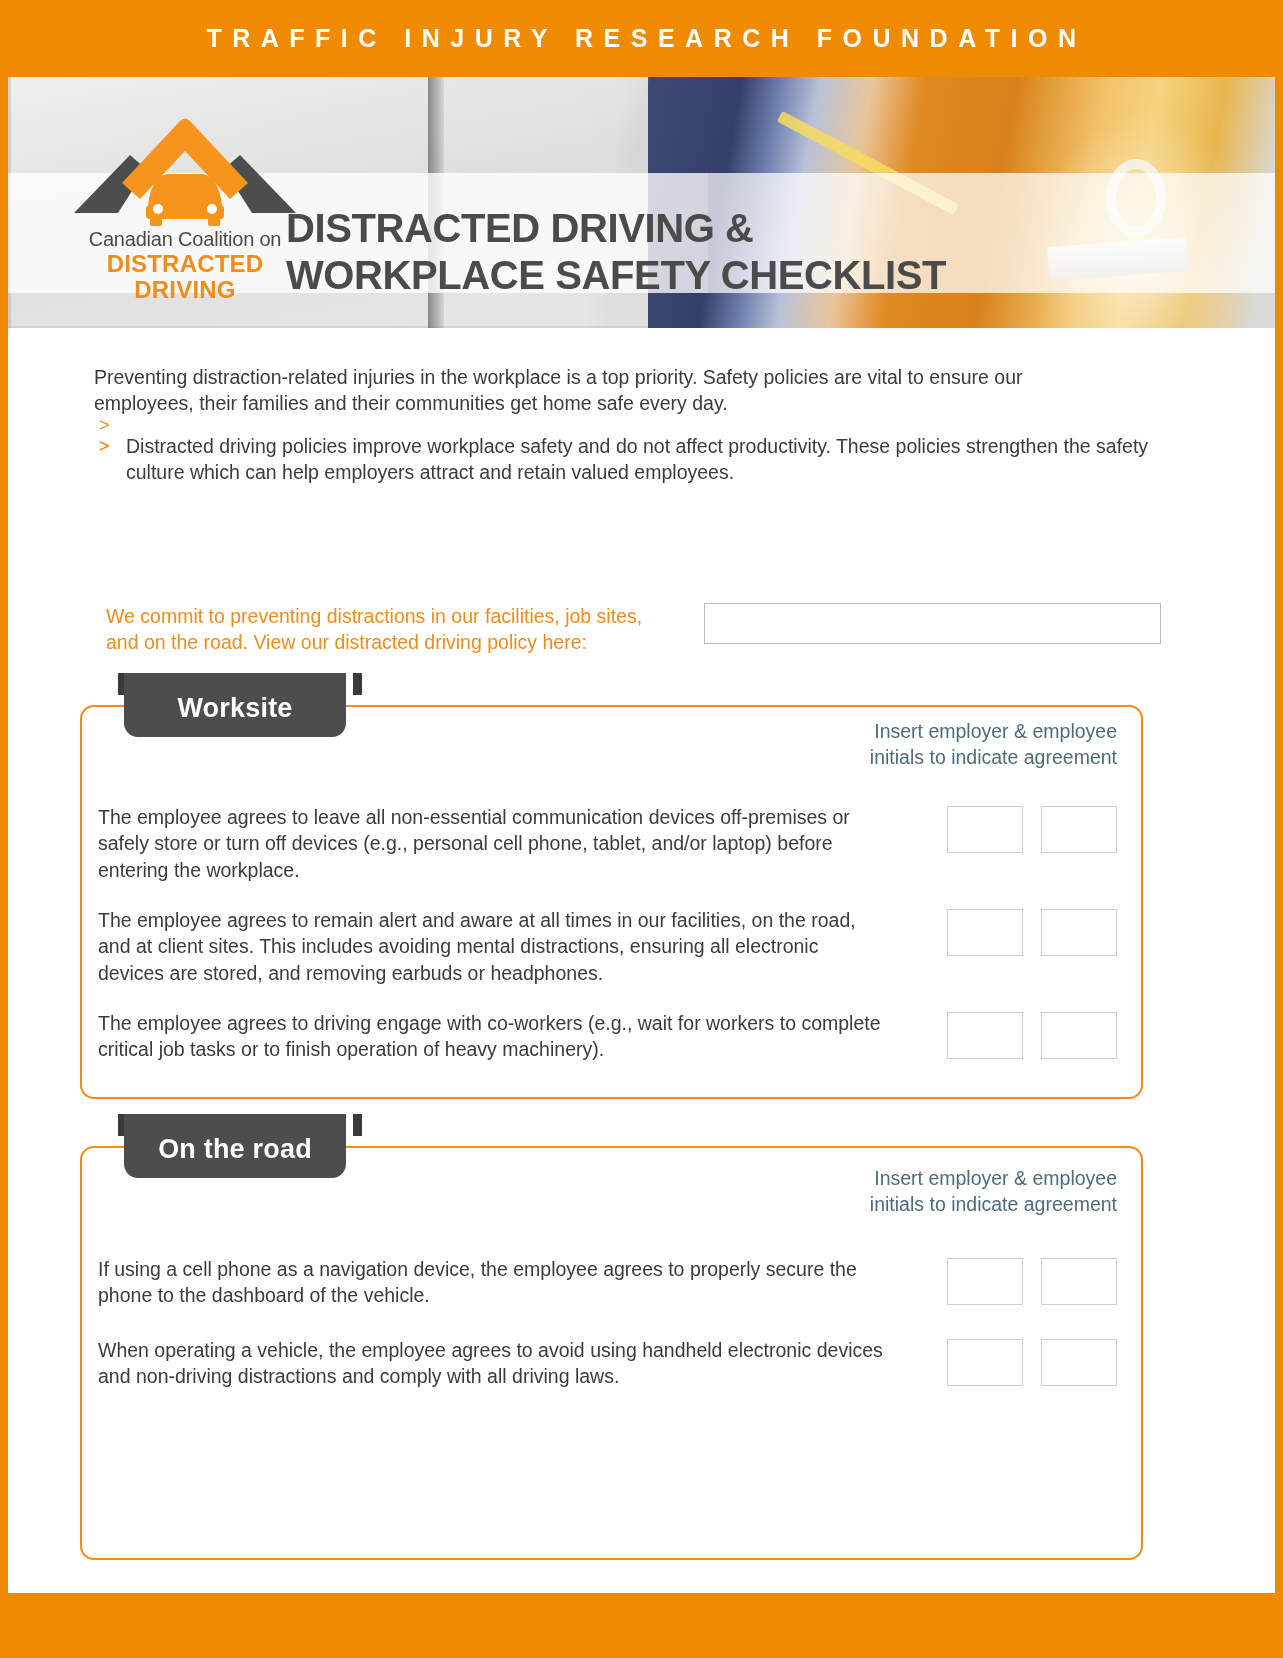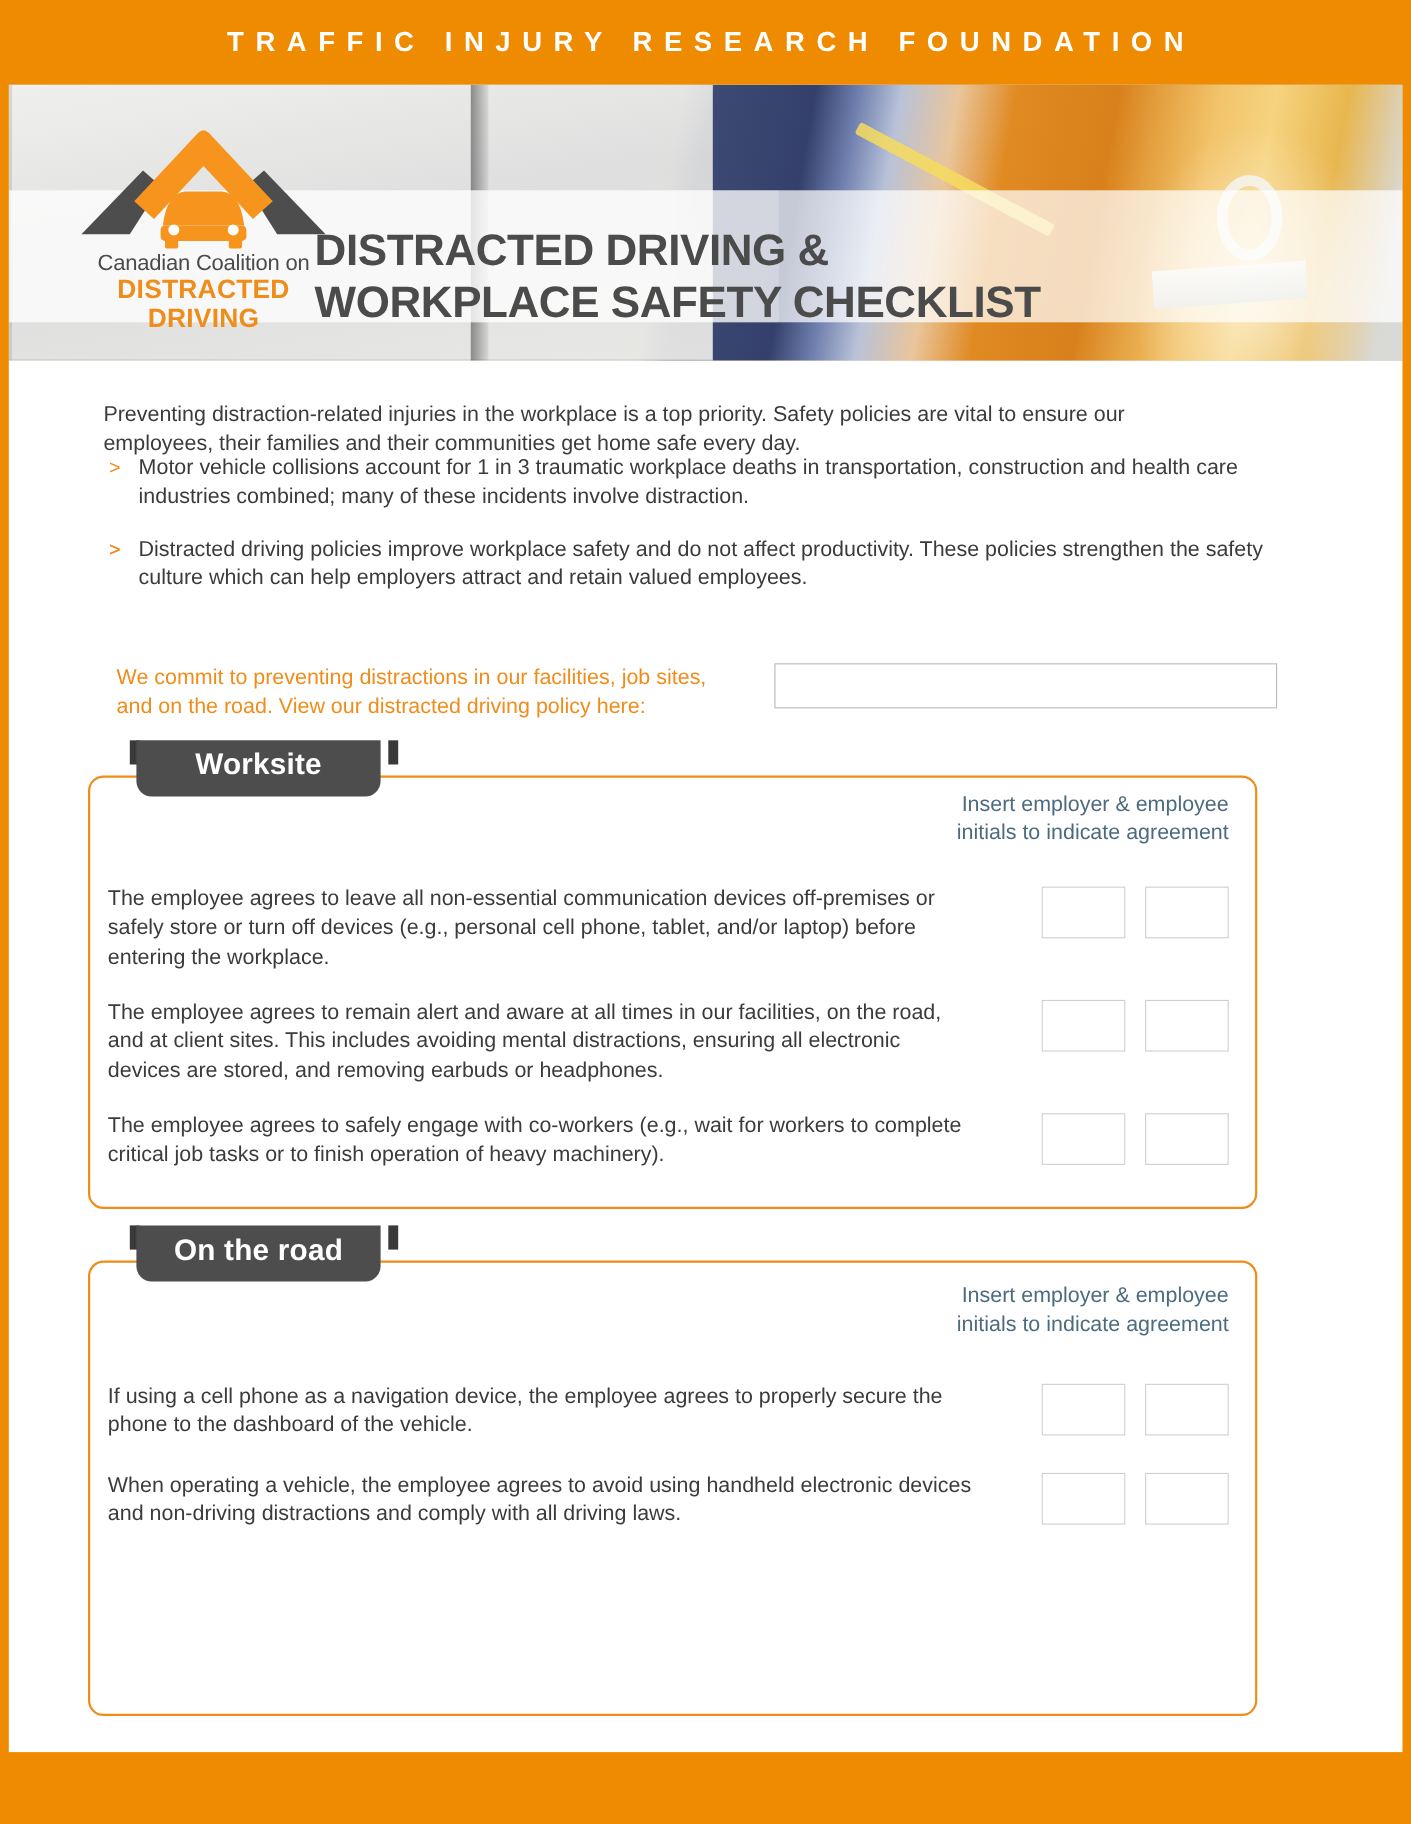--- a/index.html
+++ b/index.html
@@ -140,21 +140,21 @@
     position:absolute; left:72px; width:1063px;
     border:2px solid #f08c1a; border-radius:14px; background:#fff;
   }
   .card.worksite { top:377px; height:394px; }
   .card.road     { top:818px; height:414px; }
 
   .tab {
     position:absolute; left:42px; top:-34px;
     background:#4d4d4d; color:#ffffff;
     border-radius:0 0 14px 14px;
-    padding:7px 30px 13px 30px;
+    padding:20px 30px 13px 30px;
     font-size:27px; font-weight:bold; letter-spacing:.2px;
     min-width:222px; text-align:center;
   }
   .tab-notch-l, .tab-notch-r {
     position:absolute; top:-34px; width:9px; height:22px; background:#3a3a3a;
   }
   .tab-notch-l { left:36px; }
   .tab-notch-r { left:271px; }
 
   .initials-head {
@@ -226,21 +226,20 @@
     </div>
   </div>
 
   <div class="body">
 
     <p class="intro">Preventing distraction-related injuries in the workplace is a top priority. Safety policies are vital to ensure our employees, their families and their communities get home safe every day.</p>
 
     <div class="bullets">
       <div class="bullet">
         <span class="chev">&gt;</span>
-        <span class="txt">Motor vehicle collisions account for 1 in 3 traumatic workplace deaths in transportation, construction and health care industries combined; many of these incidents involve distraction.</span>
       </div>
       <div class="bullet">
         <span class="chev">&gt;</span>
       </div>
       <div class="bullet">
         <span class="chev">&gt;</span>
         <span class="txt">Distracted driving policies improve workplace safety and do not affect productivity. These policies strengthen the safety culture which can help employers attract and retain valued employees.</span>
       </div>
     </div>
 
@@ -268,21 +267,21 @@
           </div>
         </div>
         <div class="row" style="margin-bottom:24px">
           <div class="row-text">The employee agrees to remain alert and aware at all times in our facilities, on the road, and at client sites. This includes avoiding mental distractions, ensuring all electronic devices are stored, and removing earbuds or headphones.</div>
           <div class="boxes">
             <input class="init-box" type="text" style="">
             <input class="init-box" type="text" style="">
           </div>
         </div>
         <div class="row">
-          <div class="row-text">The employee agrees to safely engage with co-workers (e.g., wait for workers to complete critical job tasks or to finish operation of heavy machinery).</div>
+          <div class="row-text">The employee agrees to driving engage with co-workers (e.g., wait for workers to complete critical job tasks or to finish operation of heavy machinery).</div>
           <div class="boxes">
             <input class="init-box" type="text" style="">
             <input class="init-box" type="text" style="">
           </div>
         </div>
       </div>
     </div>
 
     <div class="card road">
       <div class="tab-notch-l"></div>

